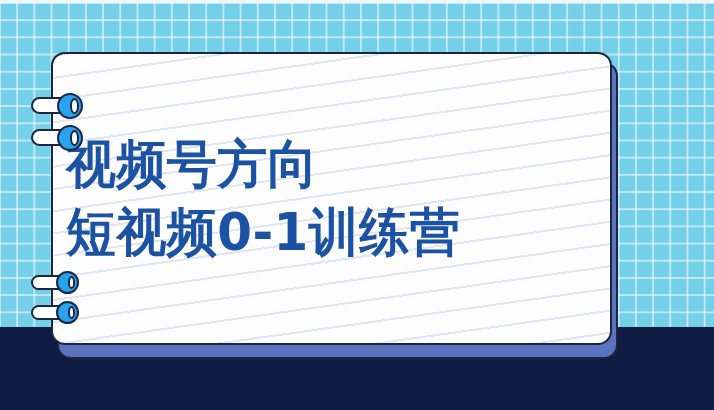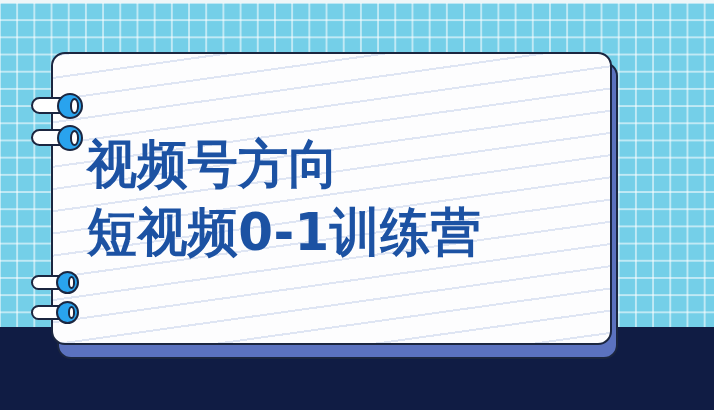--- a/index.html
+++ b/index.html
@@ -92,21 +92,21 @@
   
   .title-block {
     position: absolute;
     left: 51px;
     top: 52px;
     width: 561px;
     height: 293px;
     display: flex;
     flex-direction: column;
     justify-content: center;
-    padding-left: 36px;
+    padding-left: 15px;
     box-sizing: border-box;
     pointer-events: none;
   }
   .title-line {
     color: #1c52a3;
     font-family: "DejaVu Sans", "Liberation Sans", sans-serif;
     font-weight: bold;
     letter-spacing: 0.5px;
     line-height: 1.18;
     white-space: nowrap;

